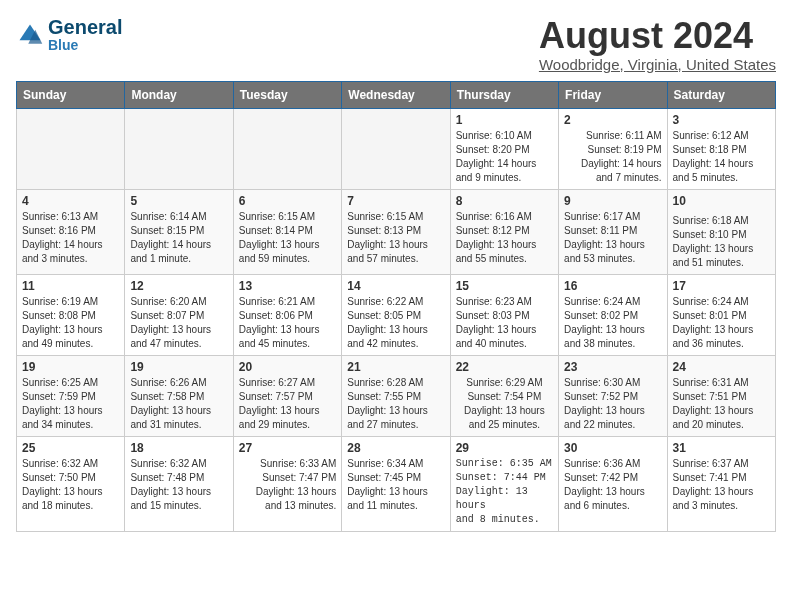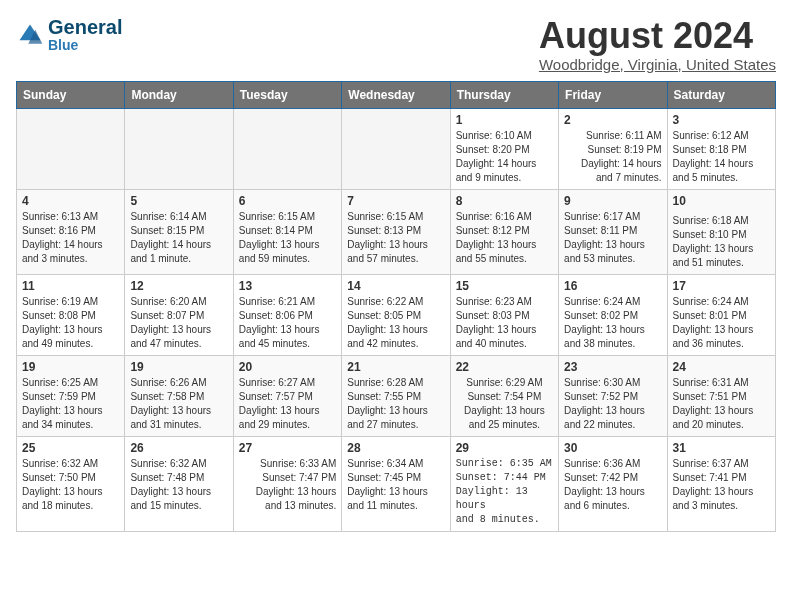--- a/index.html
+++ b/index.html
@@ -310,21 +310,21 @@
       </tr>
       <tr>
         <td>
           <span class="day-number">25</span>
           <div class="day-detail" style="white-space: pre-line;">Sunrise: 6:32 AM
 Sunset: 7:50 PM
 Daylight: 13 hours
 and 18 minutes.</div>
         </td>
         <td>
-          <span class="day-number">26</span>
+          <span class="day-number">18</span>
           <div class="day-detail" style="white-space: pre-line;">Sunrise: 6:32 AM
 Sunset: 7:48 PM
 Daylight: 13 hours
 and 15 minutes.</div>
         </td>
         <td>
           <span class="day-number">27</span>
           <div class="day-detail" style="white-space: pre-line; text-align: right;">Sunrise: 6:33 AM
 Sunset: 7:47 PM
 Daylight: 13 hours

